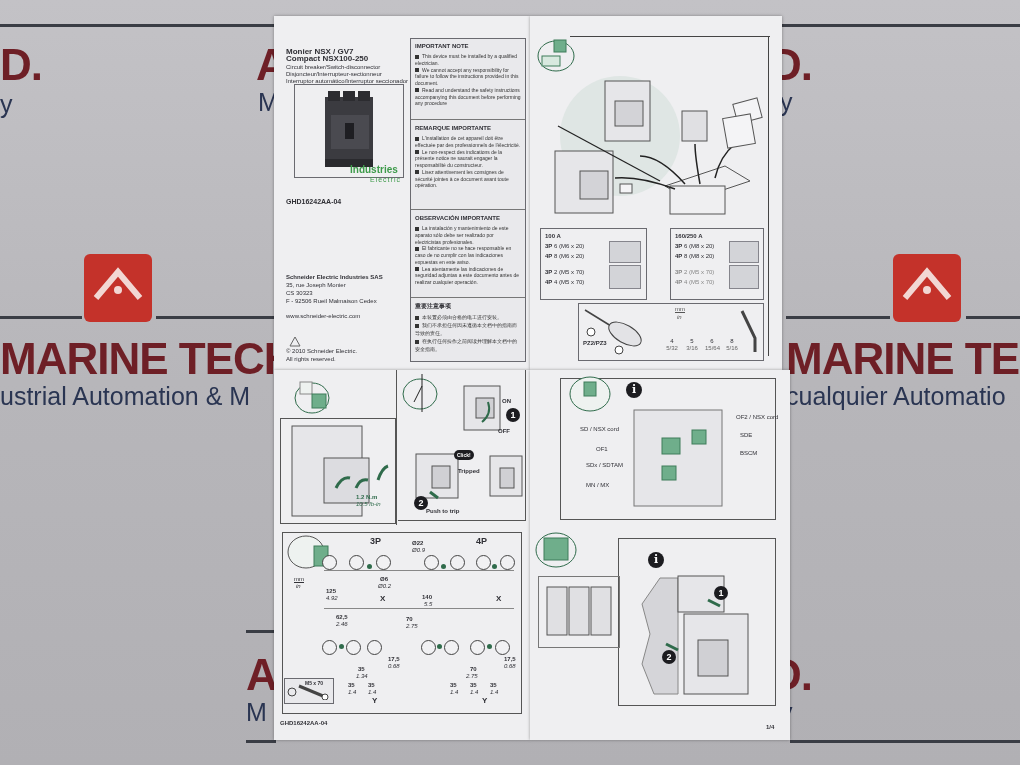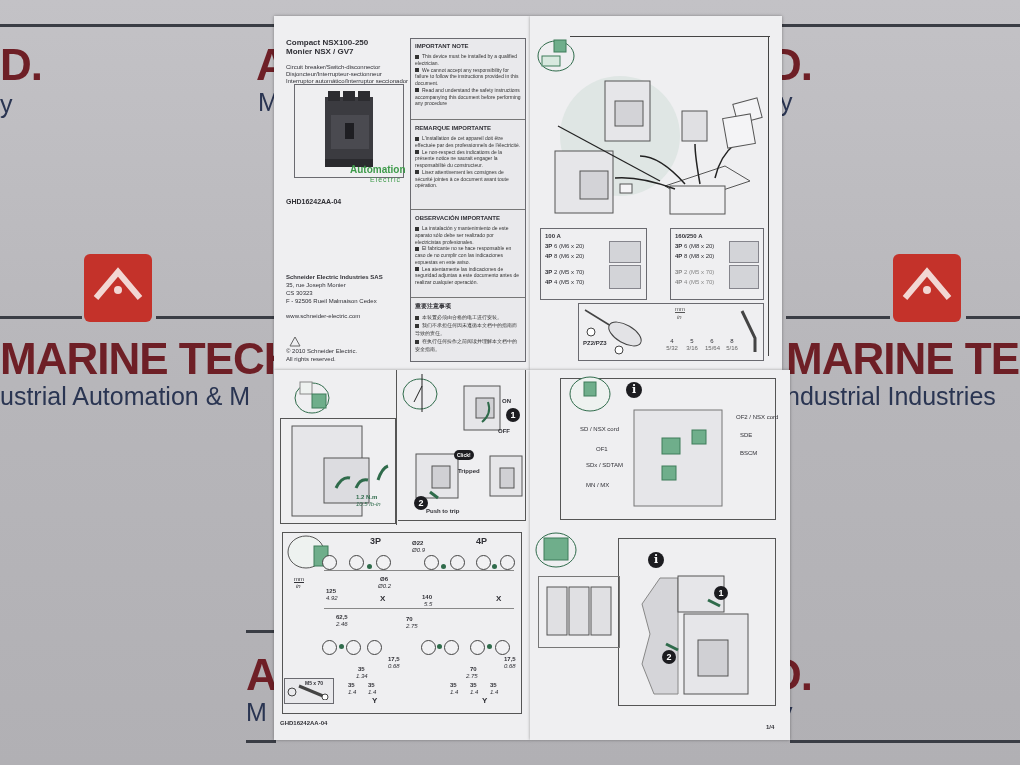--- a/index.html
+++ b/index.html
@@ -55,50 +55,50 @@
 
   <div class="wm-logo" style="left:893px;top:254px;">
     <svg width="52" height="48" viewBox="0 0 52 48">
         <path d="M4 34 L26 8 L48 34" stroke="#f2d7d3" stroke-width="6" fill="none"></path>
         <circle cx="26" cy="26" r="4" fill="#f2d7d3"></circle>
       </svg>
   </div>
   <div class="wm-line" style="left:786px;top:316px;width:104px;"></div>
   <div class="wm-line" style="left:966px;top:316px;width:54px;"></div>
   <div class="wm-big" style="left:786px;top:334px;">MARINE TECH</div>
-  <div class="wm-sub" style="left:786px;top:382px;">ndustrial Industries</div>
+  <div class="wm-sub" style="left:786px;top:382px;">cualquier Automatio</div>
 
   <div class="wm-line" style="left:246px;top:630px;width:30px;"></div>
   <div class="wm-big" style="left:246px;top:650px;">A</div>
   <div class="wm-sub" style="left:246px;top:698px;">M</div>
   <div class="wm-big" style="left:770px;top:650px;">D.</div>
   <div class="wm-sub" style="left:780px;top:698px;">y</div>
   <div class="wm-line" style="left:246px;top:740px;width:30px;"></div>
   <div class="wm-line" style="left:790px;top:740px;width:230px;"></div>
 </div>
 
 <div class="paper" style="left:274px;top:16px;width:256px;height:354px;">
-  <div class="t b s8" style="left:12px;top:22px;">Compact NSX100-250</div>
+  <div class="t b s8" style="left:12px;top:38px;">Compact NSX100-250</div>
   <div class="t b s8" style="left:12px;top:31px;">Monier NSX / GV7</div>
   <div class="t s6" style="left:12px;top:48px;">Circuit breaker/Switch-disconnector</div>
   <div class="t s6" style="left:12px;top:55px;">Disjoncteur/Interrupteur-sectionneur</div>
   <div class="t s6" style="left:12px;top:62px;">Interruptor automático/Interruptor seccionador</div>
 
   <div class="box" style="left:20px;top:68px;width:108px;height:92px;background:#efeff1;">
     <svg width="108" height="92" viewBox="0 0 108 92">
       <rect x="30" y="12" width="48" height="70" fill="#3b3b40"></rect>
       <rect x="33" y="6" width="12" height="10" fill="#2c2c30"></rect>
       <rect x="48" y="6" width="12" height="10" fill="#2c2c30"></rect>
       <rect x="63" y="6" width="12" height="10" fill="#2c2c30"></rect>
       <rect x="36" y="30" width="38" height="34" fill="#4a4a50"></rect>
       <rect x="50" y="38" width="9" height="16" fill="#1e1e22"></rect>
       <rect x="30" y="74" width="48" height="8" fill="#2a2a2e"></rect>
     </svg>
   </div>
-  <div class="t b s10" style="left:76px;top:148px;color:#3d9a4a;">Automation</div>
+  <div class="t b s10" style="left:76px;top:148px;color:#3d9a4a;">Industries</div>
   <div class="t s7" style="left:96px;top:160px;color:#3d9a4a;letter-spacing:1px;">Electric</div>
 
   <div class="t b s7" style="left:12px;top:182px;">GHD16242AA-04</div>
 
   <div class="t b s6" style="left:12px;top:258px;">Schneider Electric Industries SAS</div>
   <div class="t s6" style="left:12px;top:266px;">35, rue Joseph Monier</div>
   <div class="t s6" style="left:12px;top:274px;">CS 30323</div>
   <div class="t s6" style="left:12px;top:282px;">F - 92506 Rueil Malmaison Cedex</div>
   <div class="t s6" style="left:12px;top:297px;">www.schneider-electric.com</div>
 

